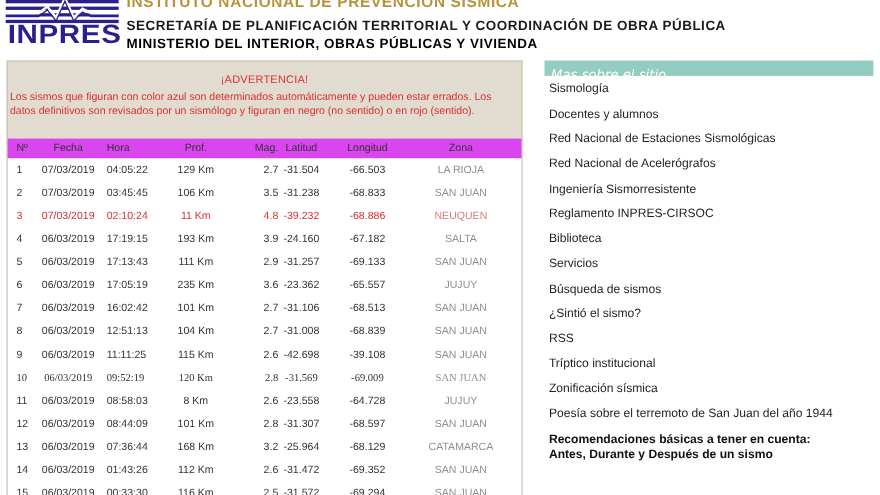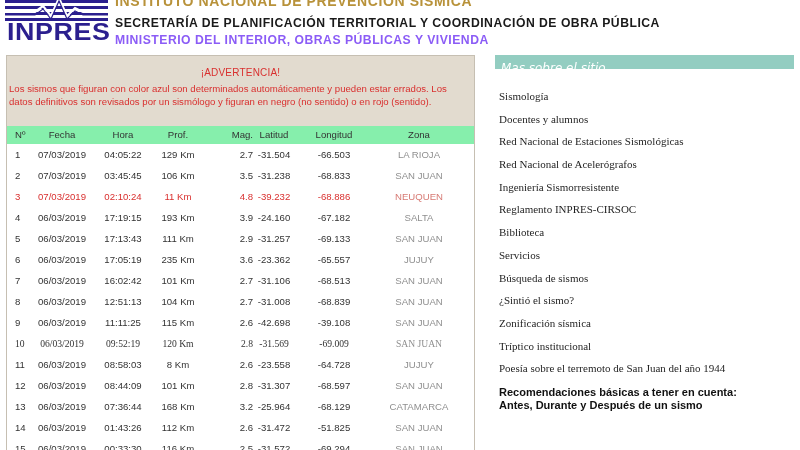--- a/index.html
+++ b/index.html
@@ -18,66 +18,66 @@
     .inst-title {
       position: absolute; left: 115px; top: -7px; font-size: 14px; font-weight: bold;
       color: #b8923a; letter-spacing: 0.6px; white-space: nowrap;
     }
     .sec-title {
       position: absolute; left: 115px; top: 16px; font-size: 12.2px; font-weight: bold;
       color: #1a1a1a; letter-spacing: 0.5px; white-space: nowrap;
     }
     .min-title {
       position: absolute; left: 115px; top: 33px; font-size: 12.2px; font-weight: bold;
-      color: #8b5cf6; letter-spacing: 0.5px; white-space: nowrap;
+      color: #000000; letter-spacing: 0.5px; white-space: nowrap;
     }
 
     
     .quake-panel {
       position: absolute; left: 6px; top: 55px; width: 469px; height: 400px;
       background: #e2dbcf; border: 1px solid #c6bfb2;
     }
     .warning-title {
       text-align: center; color: #d9302f; font-size: 10px; margin-top: 11px; height: 13px;
       letter-spacing: 0.2px;
     }
     .warning-text {
       color: #d9302f; font-size: 9.6px; line-height: 12.5px; padding: 3px 6px 0 2px;
       height: 44px;
     }
     .table-header {
       position: absolute; left: 0; top: 70px; width: 467px; height: 18px;
-      background: #86efac; font-size: 9.6px; color: #333;
+      background: #d946ef; font-size: 9.6px; color: #333;
     }
     .table-body {
       position: absolute; left: 0; top: 88px; width: 467px; height: 320px;
       background: #ffffff;
     }
     .row { position: absolute; left: 0; width: 467px; height: 21px; font-size: 9.6px; color: #333; }
     .cell { position: absolute; top: 0; height: 21px; line-height: 21px; white-space: nowrap; }
     .table-header .cell { height: 18px; line-height: 18px; }
     .c-n { left: 8px; width: 14px; }
     .c-fecha { left: 26px; width: 58px; text-align: center; }
-    .c-hora { left: 90px; width: 52px; text-align: center; }
+    .c-hora { left: 90px; width: 52px; text-align: left; }
     .c-prof { left: 148px; width: 46px; text-align: center; }
     .c-mag { left: 216px; width: 30px; text-align: right; }
     .c-lat { left: 240px; width: 54px; text-align: center; }
     .c-lon { left: 300px; width: 54px; text-align: center; }
     .c-zona { left: 360px; width: 104px; text-align: center; color: #8f8f8f; }
     .row.red .cell { color: #d9302f; }
     .row.red .c-zona { color: #d77a74; }
 
     
     .sidebar { position: absolute; left: 495px; top: 55px; width: 299px; height: 395px; }
     .sidebar-header {
       width: 299px; height: 14px; background: #93cdc1; color: #ffffff;
       font-family: "DejaVu Sans", sans-serif; font-style: italic; font-size: 12px;
       line-height: 27px; padding-left: 6px;
     }
-    .side-list { list-style: none; margin-top: 16px; font-family: Liberation Serif, serif; }
+    .side-list { list-style: none; margin-top: 1px; }
     .side-item {
       height: 22.7px; line-height: 22.7px; font-size: 11px; color: #1f1f1f;
       padding-left: 4px; white-space: nowrap; cursor: pointer;
     }
     .side-reco {
       margin-top: 6px; padding-left: 4px; font-size: 11px; font-weight: bold; color: #111;
       line-height: 13px;
     }
   </style>
 </head>
@@ -249,21 +249,21 @@
     <span class="cell c-lon">-68.129</span>
     <span class="cell c-zona">CATAMARCA</span>
   </div>
       <div class="row" style="top: 273px;">
     <span class="cell c-n">14</span>
     <span class="cell c-fecha">06/03/2019</span>
     <span class="cell c-hora">01:43:26</span>
     <span class="cell c-prof">112 Km</span>
     <span class="cell c-mag">2.6</span>
     <span class="cell c-lat">-31.472</span>
-    <span class="cell c-lon">-51.825</span>
+    <span class="cell c-lon">-69.352</span>
     <span class="cell c-zona">SAN JUAN</span>
   </div>
       <div class="row" style="top: 294px;">
     <span class="cell c-n">15</span>
     <span class="cell c-fecha">06/03/2019</span>
     <span class="cell c-hora">00:33:30</span>
     <span class="cell c-prof">116 Km</span>
     <span class="cell c-mag">2.5</span>
     <span class="cell c-lat">-31.572</span>
     <span class="cell c-lon">-69.294</span>
@@ -278,21 +278,22 @@
     <li class="side-item">Sismología</li>
     <li class="side-item">Docentes y alumnos</li>
     <li class="side-item">Red Nacional de Estaciones Sismológicas</li>
     <li class="side-item">Red Nacional de Acelerógrafos</li>
     <li class="side-item">Ingeniería Sismorresistente</li>
     <li class="side-item">Reglamento INPRES-CIRSOC</li>
     <li class="side-item">Biblioteca</li>
     <li class="side-item">Servicios</li>
     <li class="side-item">Búsqueda de sismos</li>
     <li class="side-item">¿Sintió el sismo?</li>
+    <li class="side-item">RSS</li>
+    <li class="side-item">Tríptico institucional</li>
     <li class="side-item">Zonificación sísmica</li>
-    <li class="side-item">Tríptico institucional</li>
     <li class="side-item">Poesía sobre el terremoto de San Juan del año 1944</li>
   </ul>
   <div class="side-reco">
     <div>Recomendaciones básicas a tener en cuenta:</div>
     <div>Antes, Durante y Después de un sismo</div>
   </div>
 </div>
 
 </body></html>

